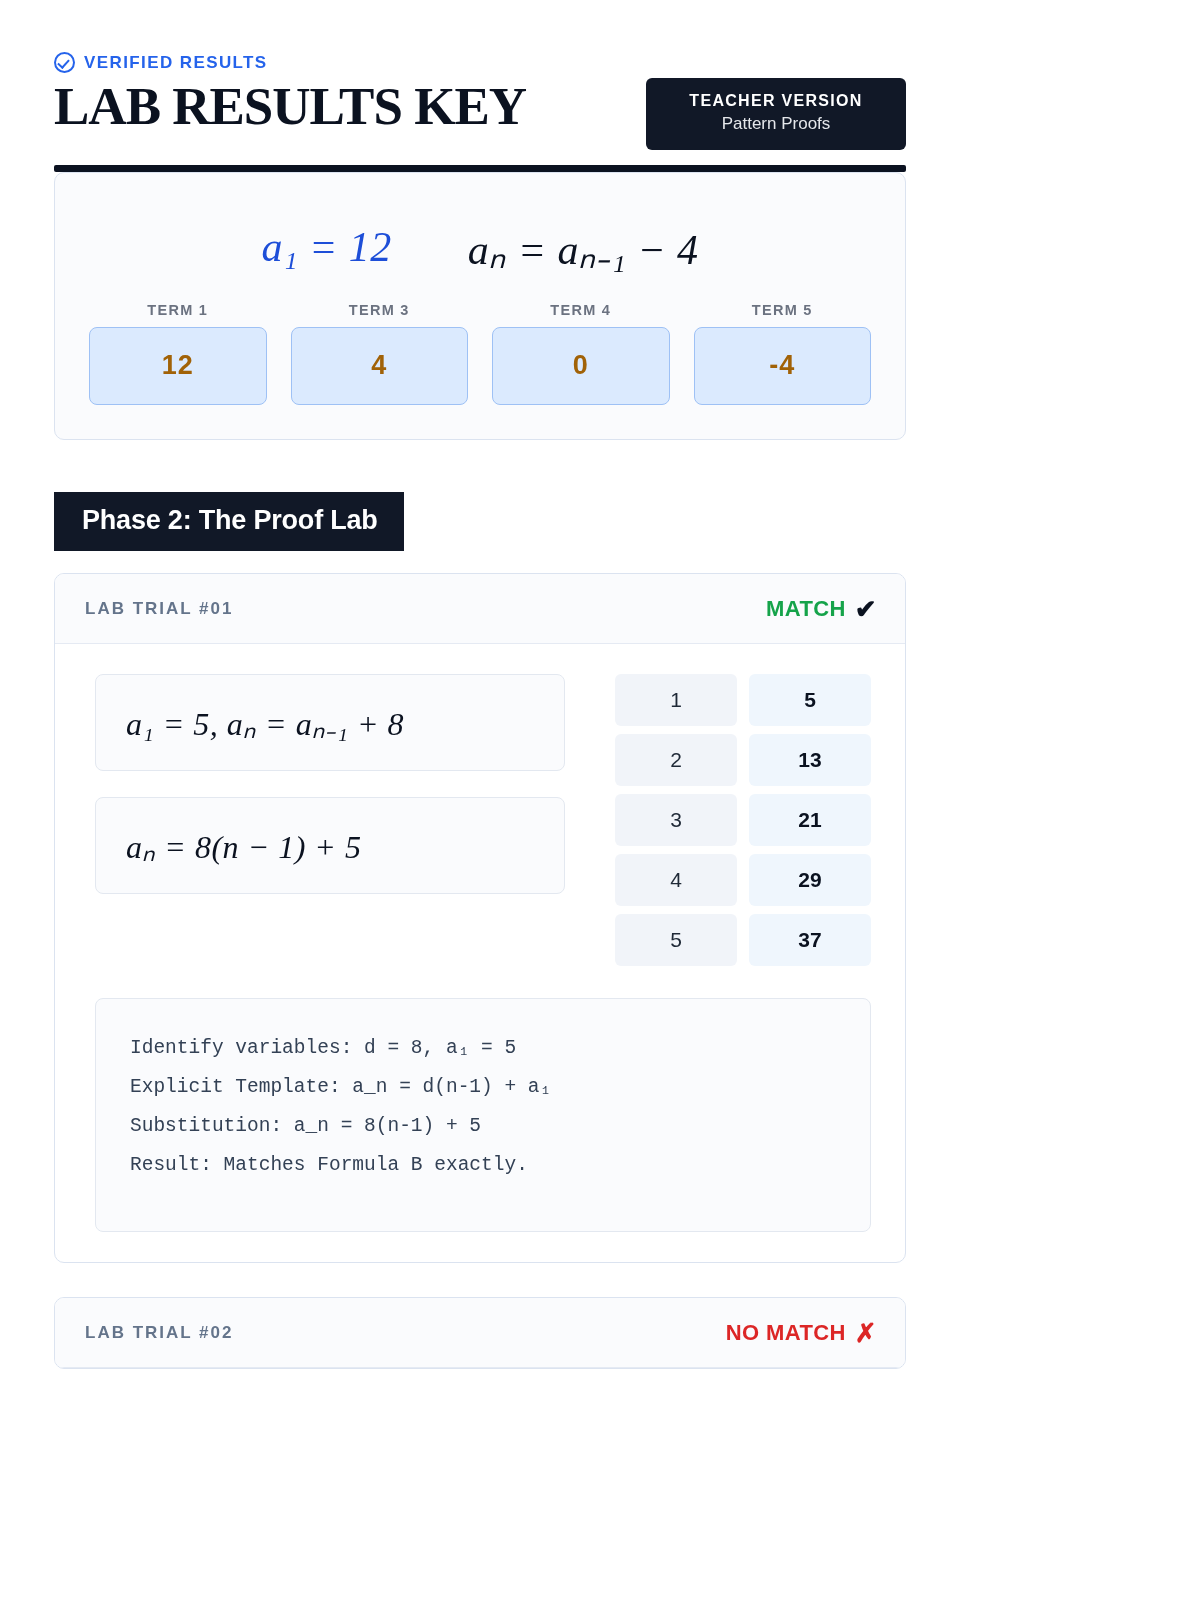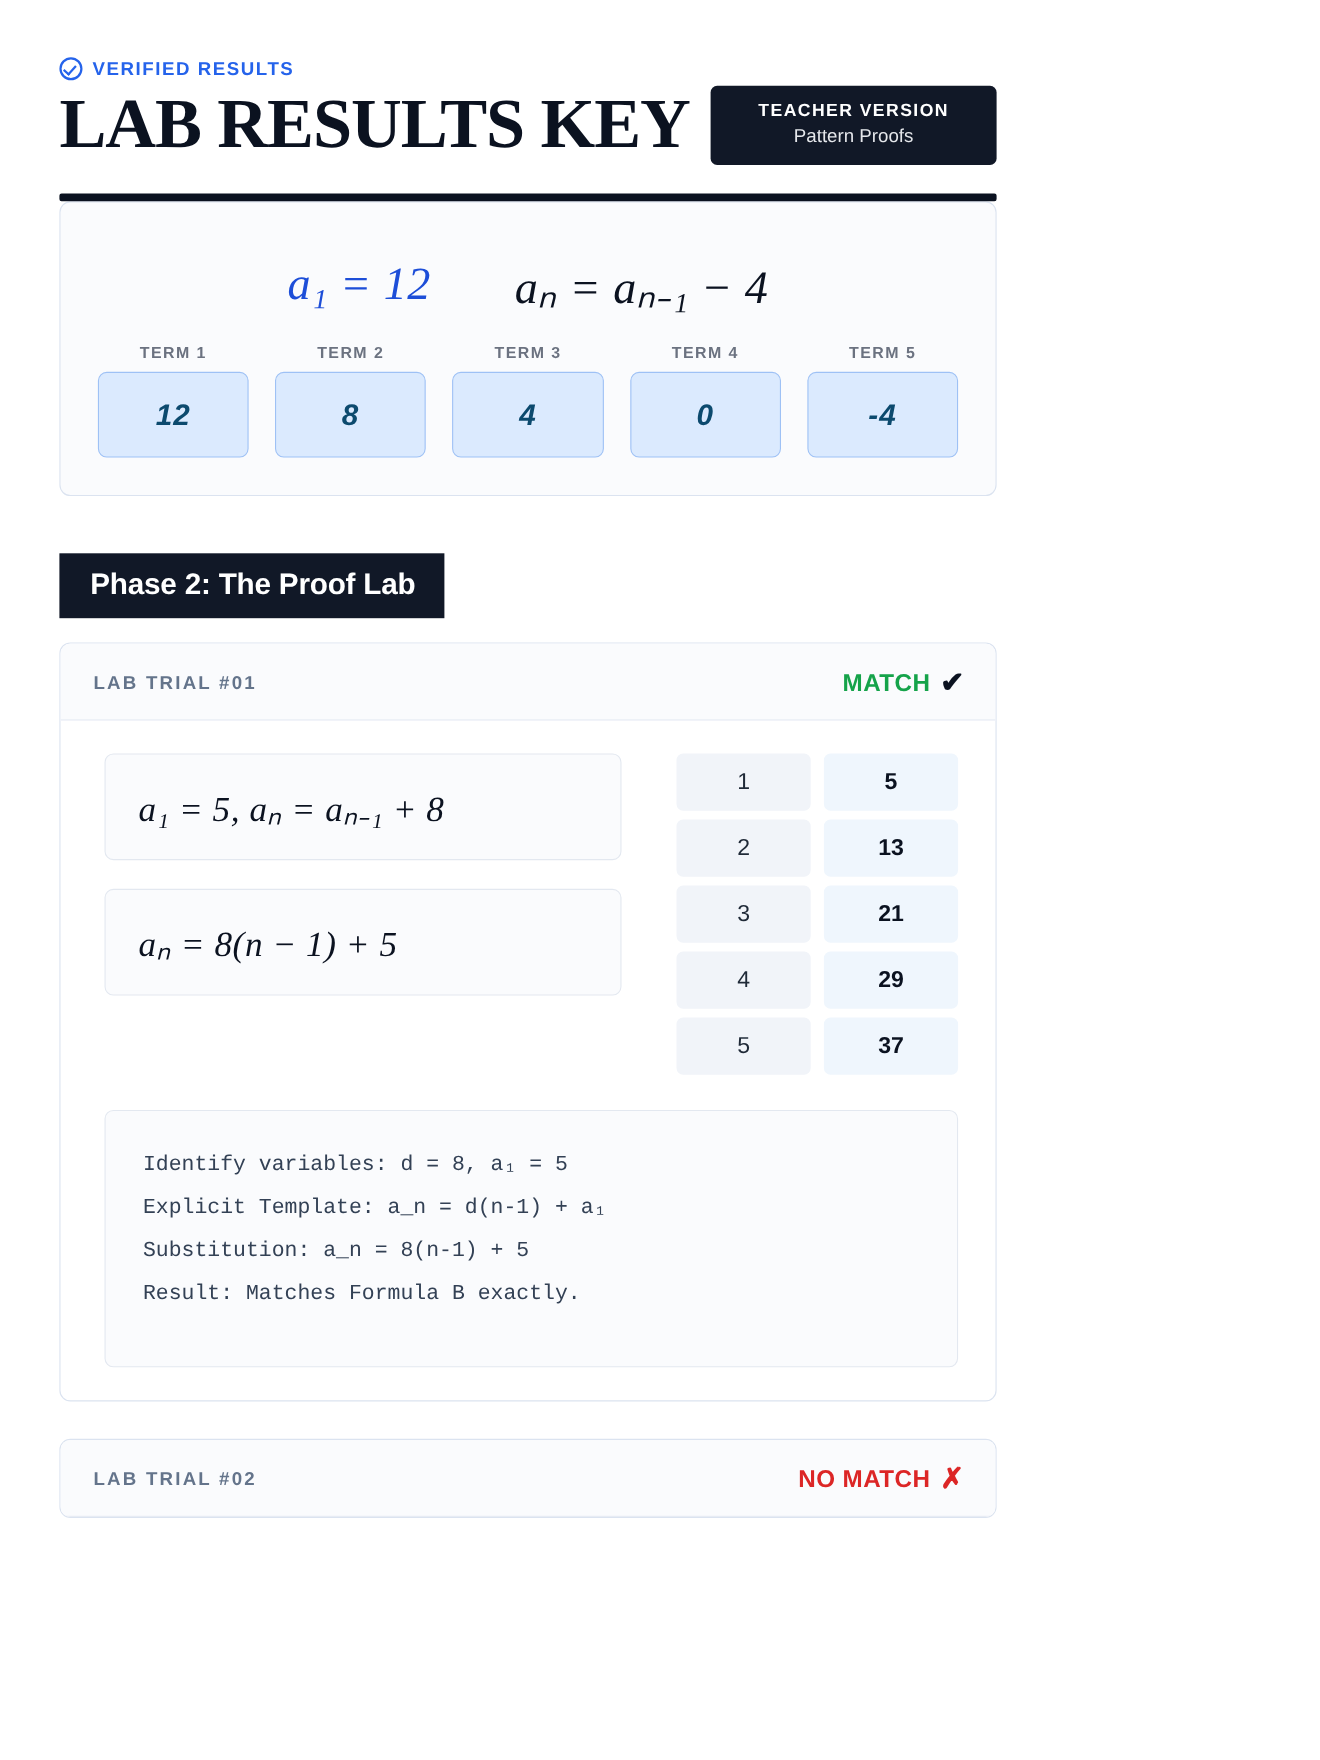--- a/index.html
+++ b/index.html
@@ -42,21 +42,21 @@
     position: absolute;
     left: 4.3px; top: 3.2px;
     width: 5px; height: 9px;
     border-right: 2.2px solid #2563eb;
     border-bottom: 2.2px solid #2563eb;
     transform: rotate(42deg);
   }
   .hdr-title {
     font-family: "Liberation Serif", serif;
     font-weight: bold;
-    font-size: 64px;
+    font-size: 53px;
     line-height: 1.05;
     letter-spacing: -1px;
     color: #0b1220;
     margin: 2px 0 0 0;
   }
   .badge {
     position: absolute;
     right: 0;
     top: 26px;
     background: #111827;
@@ -136,23 +136,22 @@
   .term-box {
     border: 1.5px solid #9ec1f5;
     background: #dbeafe;
     border-radius: 8px;
     height: 78px;
     display: flex;
     align-items: center;
     justify-content: center;
     font-size: 27px;
     font-weight: bold;
-    color: #0c4a6e;
+    color: #a16207;
     letter-spacing: 1px;
-    font-style: italic;
   }
 
   
   .trial {
     border: 1px solid #dbe3f0;
     border-radius: 10px;
     background: #ffffff;
     overflow: hidden;
     margin-bottom: 34px;
   }
@@ -269,24 +268,20 @@
         <span>aₙ = aₙ₋₁ − 4</span>
       </div>
     </div>
 
     <div class="terms">
       <div class="term">
         <div class="term-label">TERM 1</div>
         <div class="term-box">12</div>
       </div>
       <div class="term">
-        <div class="term-label">TERM 2</div>
-        <div class="term-box">8</div>
-      </div>
-      <div class="term">
         <div class="term-label">TERM 3</div>
         <div class="term-box">4</div>
       </div>
       <div class="term">
         <div class="term-label">TERM 4</div>
         <div class="term-box">0</div>
       </div>
       <div class="term">
         <div class="term-label">TERM 5</div>
         <div class="term-box">-4</div>

